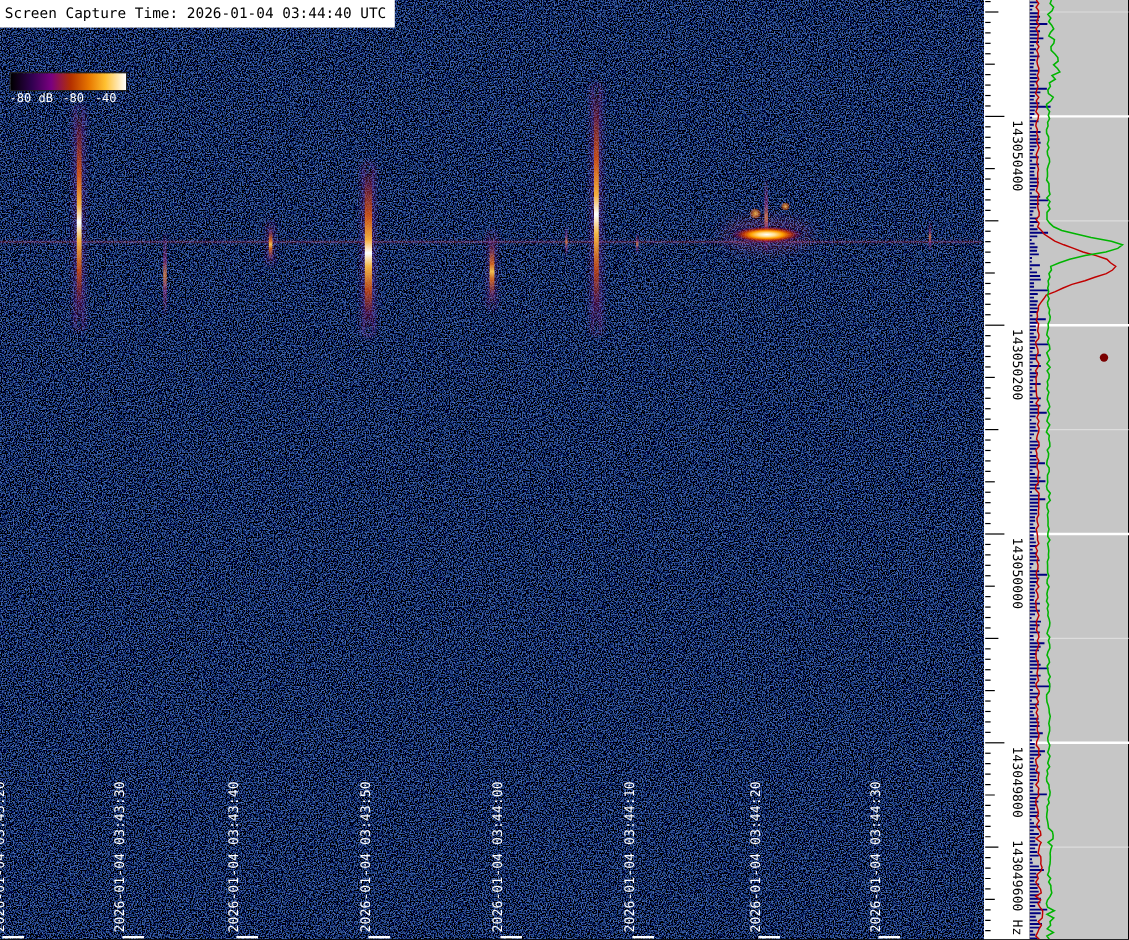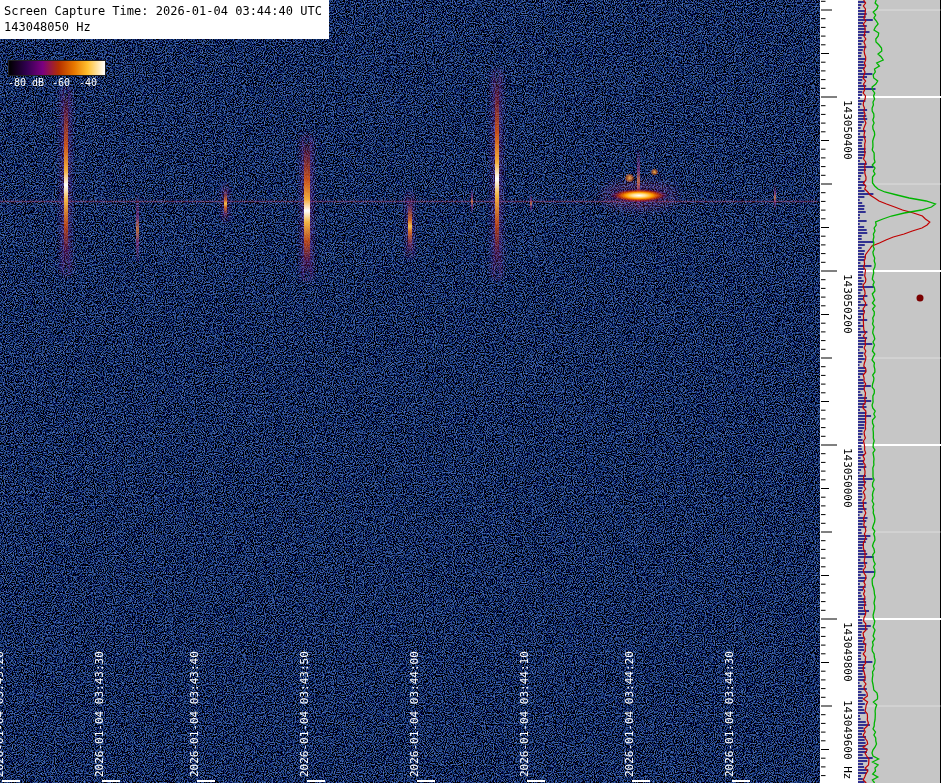--- a/index.html
+++ b/index.html
@@ -99,28 +99,27 @@
         <div class="echo faint" style="left: 530px; top: 194px; width: 2px; height: 18px;"></div>
         <div class="echo faint" style="left: 636.5px; top: 148px; width: 3px; height: 64px;"></div>
         <div class="echo blob" style="left: 607px; top: 188px; width: 64px; height: 15px;"></div>
         <div class="echo dot" style="left: 624.5px; top: 174px; width: 9px; height: 8px;"></div>
         <div class="echo dot" style="left: 650.5px; top: 169px; width: 7px; height: 6px;"></div>
         <div class="echo faint" style="left: 774px; top: 184px; width: 2px; height: 26px;"></div>
       </div>
 
     <div class="infobox">
       <div>Screen Capture Time: 2026-01-04 03:44:40 UTC</div>
-      <div>143048050 Hz</div>
     </div>
 
     <div class="colorbar">
       <div class="cb-grad"></div>
       <div class="cb-labels">
         <span class="cb-min">-80 dB</span>
-        <span class="cb-mid">-60</span>
+        <span class="cb-mid">-80</span>
         <span class="cb-max">-40</span>
       </div>
     </div>
 
     <div class="tlabel" style="left:6px">2026-01-04 03:43:20</div>
     <div class="tlabel" style="left:106px">2026-01-04 03:43:30</div>
     <div class="tlabel" style="left:201px">2026-01-04 03:43:40</div>
     <div class="tlabel" style="left:311px">2026-01-04 03:43:50</div>
     <div class="tlabel" style="left:421px">2026-01-04 03:44:00</div>
     <div class="tlabel" style="left:531px">2026-01-04 03:44:10</div>

